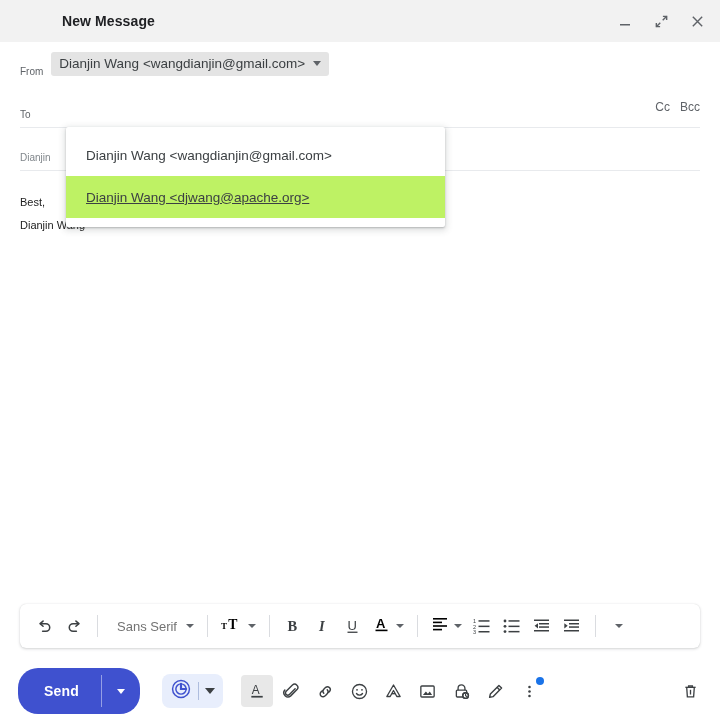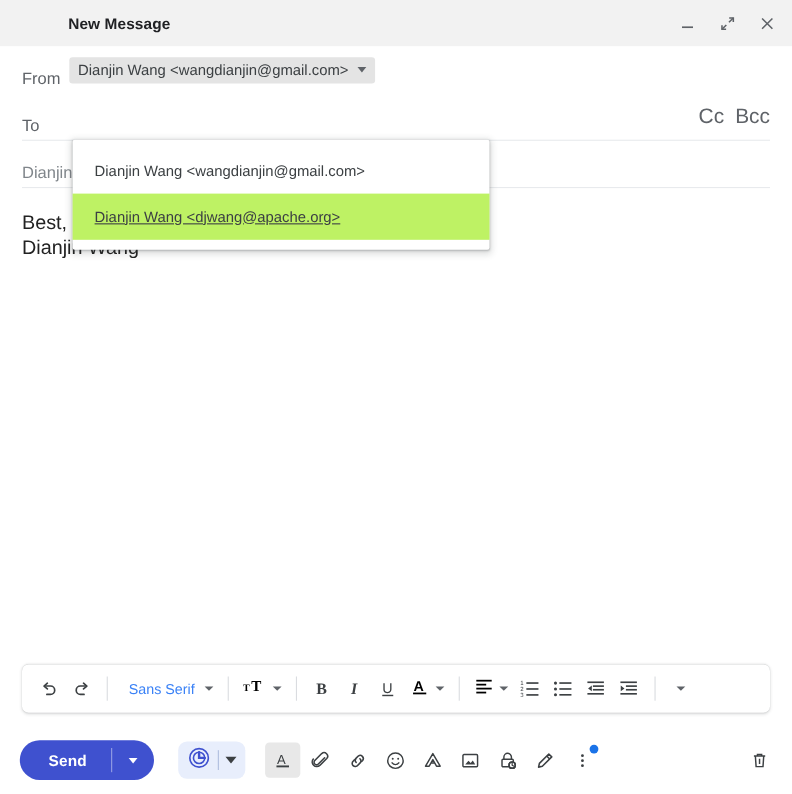--- a/index.html
+++ b/index.html
@@ -62,21 +62,21 @@
     padding: 0 20px;
   }
   .field-row.with-rule::after {
     content: "";
     position: absolute;
     left: 20px; right: 20px; bottom: 0;
     height: 1px;
     background: #e8eaed;
   }
   .field-label {
-    font-size: 15px;
+    font-size: 10px;
     color: #5f6368;
     min-width: 0;
     margin-top: 16px;
   }
   .field-label.subject-label { color: #80868b; }
   .from-chip {
     margin-left: 8px;
     background: #e4e4e4;
     border-radius: 3px;
     padding: 4px 8px 5px 8px;
@@ -97,21 +97,21 @@
     border-left: 4.5px solid transparent;
     border-right: 4.5px solid transparent;
     border-top: 5px solid #5f6368;
   }
   .cc-bcc {
     margin-left: auto;
     display: flex;
     gap: 10px;
   }
   .cc-bcc span {
-    font-size: 19px;
+    font-size: 12px;
     color: #5f6368;
     cursor: pointer;
   }
 
   
   .from-dropdown {
     position: absolute;
     left: 66px;
     top: 85px;
     width: 379px;
@@ -130,21 +130,21 @@
     color: #3c4043;
     cursor: pointer;
     white-space: nowrap;
   }
   .dropdown-item.selected { background: #bef264; text-decoration: underline; }
 
   
   .compose-body {
     flex: 1 1 auto;
     padding: 20px 20px 0 20px;
-    font-size: 18px;
+    font-size: 11px;
     color: #222222;
     line-height: 23px;
     overflow: hidden;
   }
   .body-line { white-space: pre; }
 
   
   .format-toolbar {
     margin: 0 20px 12px 20px;
     height: 44px;
@@ -170,21 +170,21 @@
   }
   .tb-btn svg { display: block; }
   .tb-sep {
     width: 1px;
     height: 22px;
     background: #dadce0;
     margin: 0 7px;
   }
   .font-name {
     font-size: 13px;
-    color: #3b82f6;
+    color: #737373;
     padding: 0 4px 0 6px;
     white-space: nowrap;
   }
   .mini-caret {
     width: 0; height: 0;
     border-left: 4px solid transparent;
     border-right: 4px solid transparent;
     border-top: 4.5px solid #5f6368;
     margin-left: 5px;
   }
@@ -197,21 +197,21 @@
     align-items: center;
     padding: 0 14px 0 18px;
     gap: 4px;
     flex: 0 0 62px;
   }
   .send-split {
     display: flex;
     align-items: stretch;
     background: #3f51cf;
     border-radius: 20px;
-    height: 36px;
+    height: 46px;
     overflow: hidden;
     cursor: pointer;
   }
   .send-main {
     display: flex;
     align-items: center;
     padding: 0 22px 0 26px;
     color: #ffffff;
     font-size: 14px;
     font-weight: bold;

